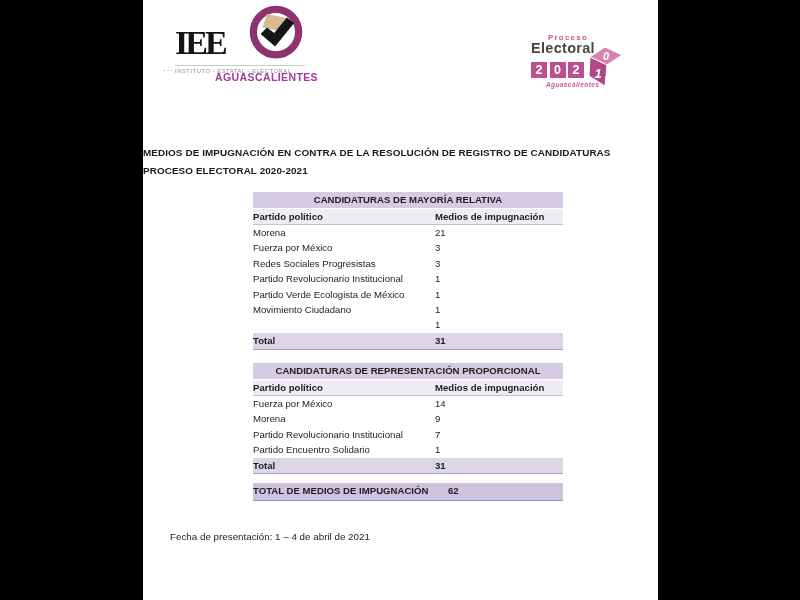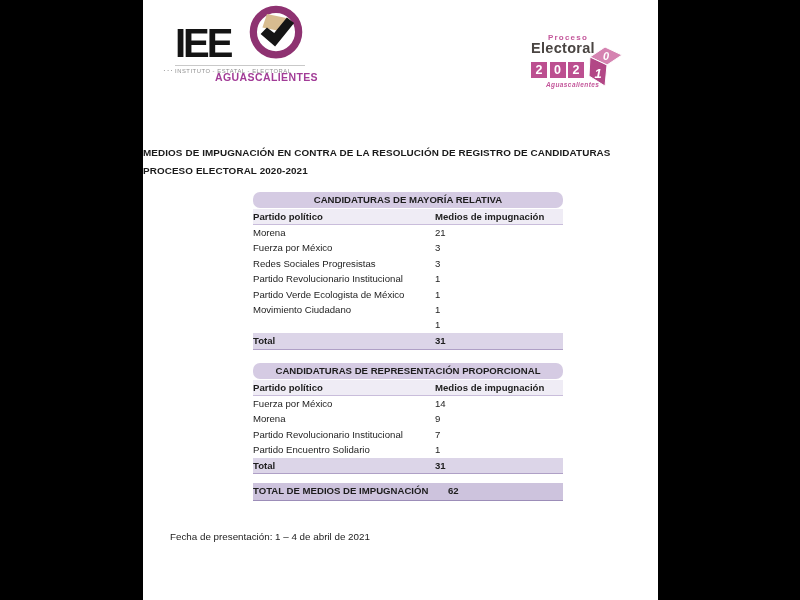--- a/index.html
+++ b/index.html
@@ -2,22 +2,22 @@
 <html><head>
 <meta charset="utf-8">
 <style>
   html,body{margin:0;padding:0;}
   body{background:#000;font-family:"Liberation Sans", sans-serif;}
   .stage{position:relative;width:800px;height:600px;background:#000;overflow:hidden;margin:0 auto;}
   .page{position:absolute;left:143px;top:0;width:515px;height:600px;background:#fff;}
 
   
   .iee-logo{position:absolute;left:20px;top:4px;width:190px;height:100px;}
-  .iee-word{position:absolute;left:12px;top:14px;font-size:40px;line-height:50px;font-weight:900;
-            letter-spacing:-3px;color:#141414;font-family:Liberation Sans, sans-serif;}
+  .iee-word{position:absolute;left:12px;top:14px;font-size:34px;line-height:50px;font-weight:900;
+            letter-spacing:-3px;color:#141414;font-family:Liberation Serif, serif;}
   .iee-emblem{position:absolute;left:84px;top:0;}
   .iee-dots{position:absolute;left:0;top:62px;font-size:8px;color:#8f8f8f;letter-spacing:1px;}
   .iee-tagline{position:absolute;left:12px;top:61px;width:130px;font-size:5.8px;color:#8f8f8f;
                letter-spacing:0.55px;white-space:nowrap;border-top:1px solid #c9c9c9;padding-top:1.5px;}
   .iee-state{position:absolute;left:52px;top:67px;font-size:10.5px;font-weight:bold;color:#A23C97;
              letter-spacing:0.4px;white-space:nowrap;}
 
   
   .pe-logo{position:absolute;left:388px;top:14px;width:100px;height:58px;margin-top:20px;}
   .pe-proceso{position:absolute;left:17px;top:-1px;font-size:8px;font-weight:bold;color:#C4579B;
@@ -33,21 +33,21 @@
 
   
   .doc-title{position:absolute;top:144px;left:0;width:100%;font-weight:bold;
              font-size:9.9px;line-height:18px;color:#1a1a1a;letter-spacing:0.1px;}
 
   
   .tbl{position:absolute;left:110px;width:310px;font-size:9.6px;color:#1d1d1d;}
   .tbl-1{top:192px;}
   .tbl-2{top:363px;}
   .tbar{height:15.5px;line-height:15.5px;background:#D5CBE3;font-weight:bold;text-align:center;
-        margin-bottom:1px;border-radius:7px;}
+        margin-bottom:1px;}
   .thead{position:relative;height:15.5px;line-height:15.5px;background:#EFECF5;font-weight:bold;
          border-bottom:1px solid #C9BDDB;}
   .trow{position:relative;height:15.4px;line-height:15.4px;background:#fff;}
   .ttotal{position:relative;height:15.8px;line-height:15.8px;background:#DCD5E8;font-weight:bold;
           border-bottom:1.5px solid #AFA0C6;}
   .c1{display:inline-block;padding-left:0;white-space:nowrap;}
   .c2{position:absolute;left:182px;top:0;}
 
   .grand{position:absolute;left:110px;top:483px;width:310px;height:16.5px;line-height:16.5px;
          background:#CDC3DD;font-weight:bold;font-size:9.6px;color:#1d1d1d;

